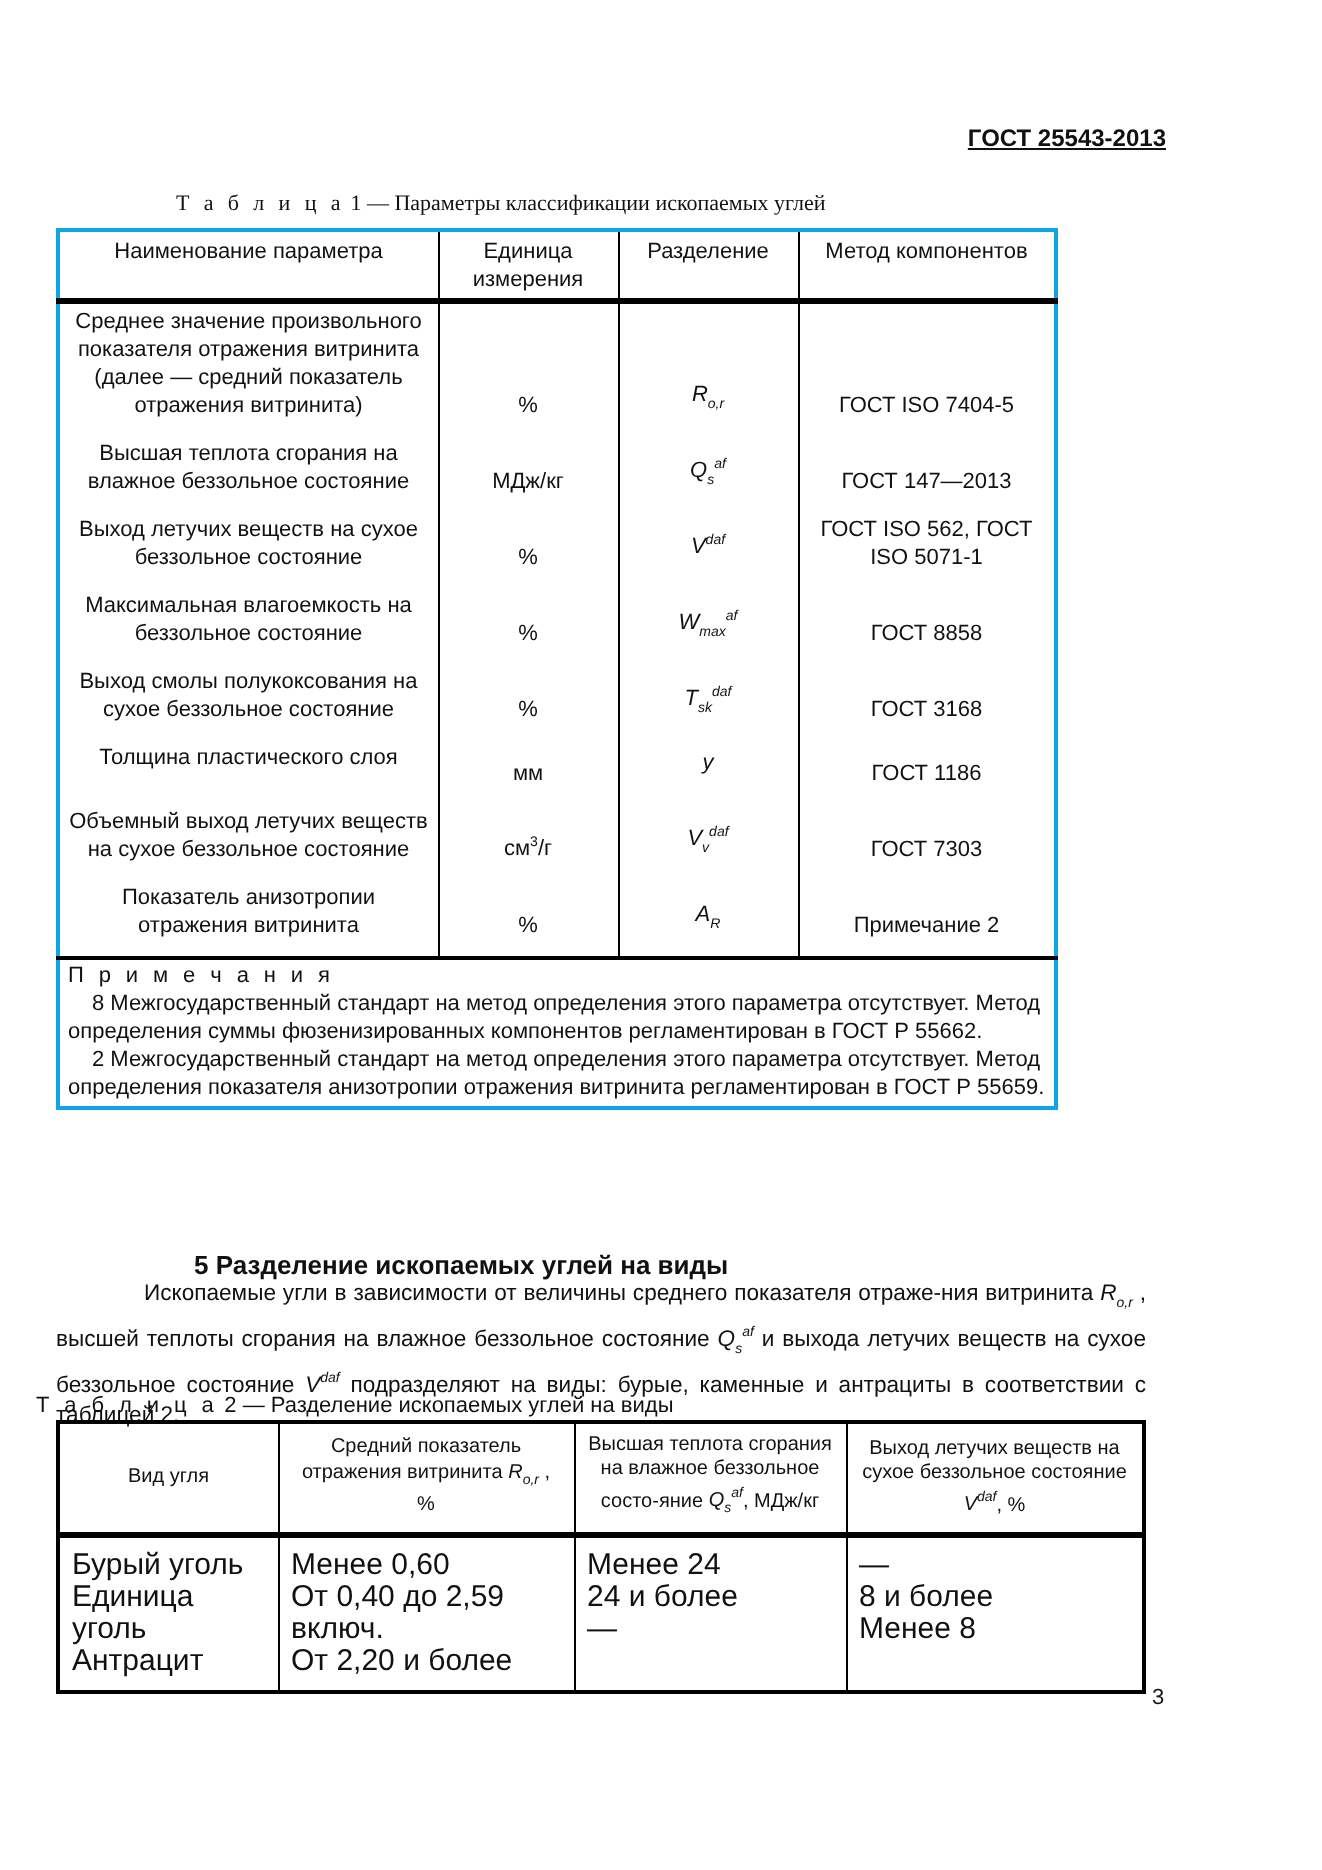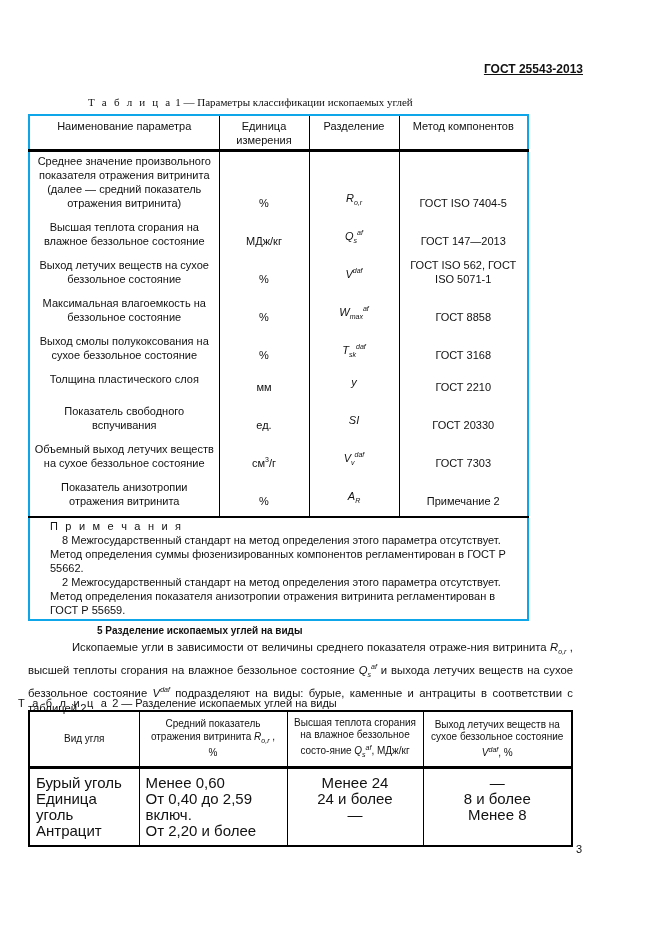--- a/index.html
+++ b/index.html
@@ -10,30 +10,30 @@
   .caption { font-size:11px; }
   .spaced { letter-spacing:2.2px; }
   table { border-collapse:collapse; position:absolute; font-size:11px; }
   td, th { font-weight:normal; vertical-align:top; padding:2px 4px; }
   #t1 { left:28px; top:114px; width:501px; border:2px solid #0ea5e9; }
   #t1 th { border:1px solid #000; border-bottom:3px solid #000; text-align:center; height:27px; padding-top:3px; line-height:14px;}
   #t1 td { border-left:1px solid #000; border-right:1px solid #000; line-height:14px; }
   #t1 td.c { text-align:center; vertical-align:bottom; }
   #t1 td.name { text-align:center; }
   #t1 tr.r td { padding-top:2px; padding-bottom:8px; }
-  #t1 tr.notes td { border-top:2px solid #000; padding:1px 4px 2px 20px; line-height:14px; font-size:11px; }
+  #t1 tr.notes td { border-top:2px solid #000; padding:1px 4px 2px 4px; line-height:14px; font-size:11px; }
   .sym { font-style:italic; }
   sup, sub { font-size:7px; font-style:italic; }
-  .section-title { left:97px; top:625px; font-weight:bold; font-size:10px; }
+  .section-title { left:97px; top:625px; font-weight:bold; font-size:13px; }
   .para { left:28px; top:640px; width:545px; font-size:11.3px; line-height:15px; text-align:justify; }
   .para .first { padding-left:44px; }
   #t2 { left:28px; top:710px; width:545px; border:2px solid #000; }
   #t2 th { border:1px solid #000; border-bottom:3px solid #000; text-align:center; vertical-align:middle; height:50px; line-height:12.5px; font-size:10px; padding:2px 6px; }
   #t2 td { border-left:1px solid #000; border-right:1px solid #000; line-height:16px; font-size:15px; padding:6px 6px 6px 6px; }
-  #t2 td.c { text-align:center;margin-left:40px; }
+  #t2 td.c { text-align:left;margin-left:40px; }
   .page-num { left:576px; top:843px; font-size:11px; }
 </style>
 </head>
 <body>
 
 <div class="abs doc-code">ГОСТ 25543-2013</div>
 
 <div class="abs caption" style="left:88px; top:96px;font-family:Liberation Serif, serif;">
   <span class="spaced">Т а б л и ц а</span>
   <span>1</span>
@@ -83,27 +83,21 @@
       <tr class="r">
         <td class="name">Выход смолы полукоксования на сухое беззольное состояние</td>
         <td class="c">%</td>
         <td class="c sym"><span>T</span><sub>sk</sub><sup>daf</sup></td>
         <td class="c">ГОСТ 3168</td>
       </tr>
       <tr class="r">
         <td class="name">Толщина пластического слоя</td>
         <td class="c">мм</td>
         <td class="c sym"><span>y</span><sub></sub><sup></sup></td>
-        <td class="c">ГОСТ 2210</td>
-      </tr>
-      <tr class="r">
-        <td class="name">Показатель свободного вспучивания</td>
-        <td class="c">ед.</td>
-        <td class="c sym"><span>SI</span><sub></sub><sup></sup></td>
-        <td class="c">ГОСТ 20330</td>
+        <td class="c">ГОСТ 1186</td>
       </tr>
       <tr class="r">
         <td class="name">Объемный выход летучих веществ на сухое беззольное состояние</td>
         <td class="c"><span>см</span><sup style="font-style: normal;">3</sup><span>/г</span></td>
         <td class="c sym"><span>V</span><sub>v</sub><sup>daf</sup></td>
         <td class="c">ГОСТ 7303</td>
       </tr>
       <tr class="r">
         <td class="name">Показатель анизотропии отражения витринита</td>
         <td class="c">%</td>

